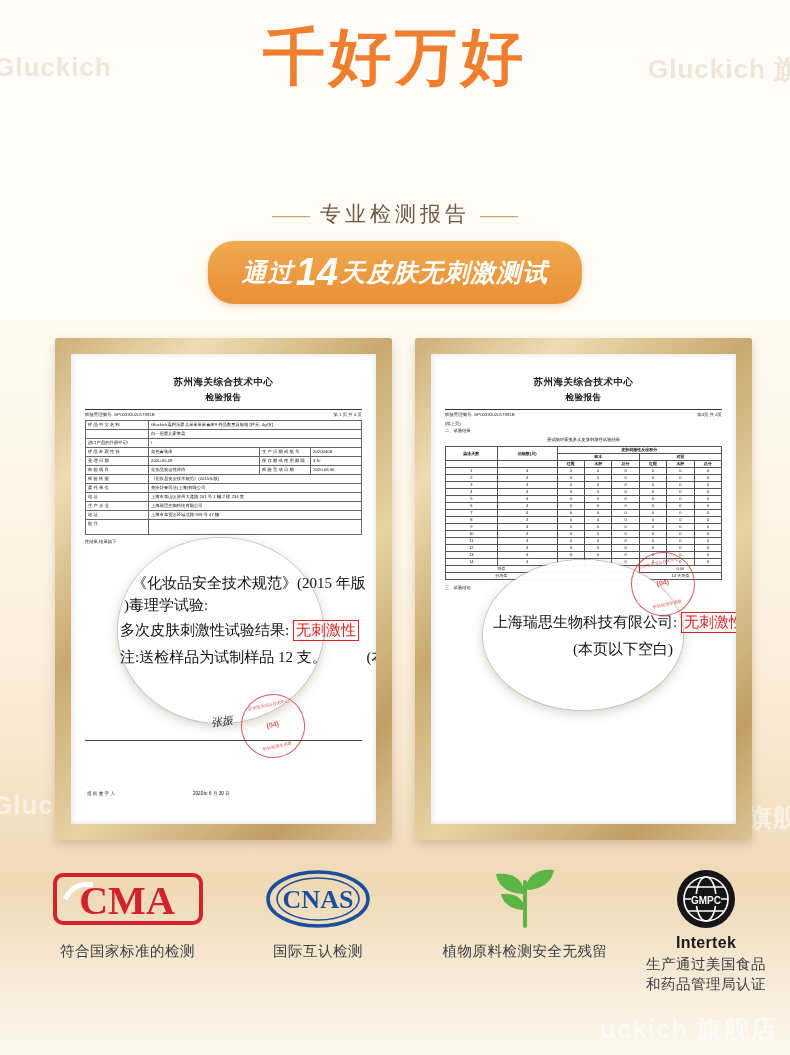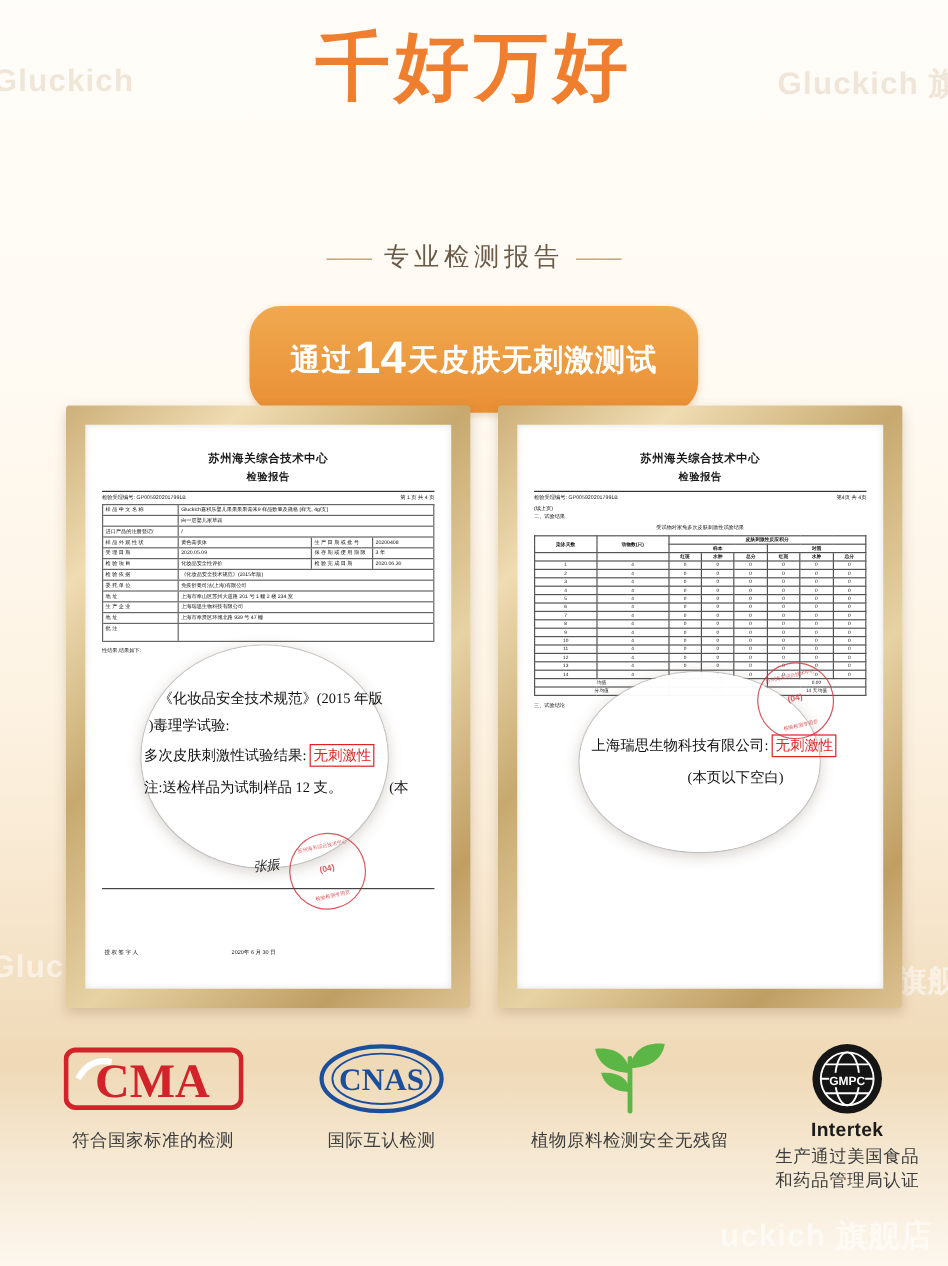--- a/index.html
+++ b/index.html
@@ -36,27 +36,28 @@
     font-family:"Liberation Serif","DejaVu Serif",serif;
   }
   .line2 .w{color:#3b3b3b;}
   .line2 .o{color:#ef7f2f;}
   .subline{
     position:absolute;top:200px;left:0;right:0;text-align:center;
     font-size:21px;color:#6a5a48;letter-spacing:4px;
   }
   .subline .dash{color:#c6a87e;letter-spacing:0;margin:0 10px;font-size:19px;}
   .badge{
-    position:absolute;top:255px;left:50%;transform:translateX(-50%);
+    position:absolute;top:241px;left:50%;transform:translateX(-50%);
     background:#efa44a;
     background:linear-gradient(180deg,#f0a94f 0%,#e98f35 100%);
     border-radius:26px;
-    padding:23px 34px;
+    padding:10px 34px;
     color:#fff;white-space:nowrap;
     box-shadow:0 2px 5px rgba(190,130,60,.28);
+    font-style:italic;
   }
   .badge .t1{font-size:25px;font-weight:bold;letter-spacing:1px;vertical-align:middle;}
   .badge .num{font-size:38px;font-weight:bold;vertical-align:middle;padding:0 2px;}
   .badge .t2{font-size:25px;font-weight:bold;letter-spacing:1px;vertical-align:middle;}
 
   
   .frame{
     position:absolute;
     border-radius:3px;
     padding:16px;
@@ -102,21 +103,21 @@
   .dtbl td,.dtbl th{border:1px solid #555;font-size:4px;line-height:6px;text-align:center;color:#111;padding:0;}
 
   
   .lens{
     position:absolute;border-radius:50%;
     background:rgba(255,255,255,.97);
     box-shadow:0 0 0 1px rgba(170,170,170,.6), 0 3px 12px rgba(80,60,30,.25);
   }
   .lens.left{left:47px;top:184px;width:205px;height:185px;}
   .lens.right{left:52px;top:206px;width:200px;height:150px;}
-  .lens .lx{font-size:12px;color:#111;white-space:nowrap;position:absolute;
+  .lens .lx{font-size:15px;color:#111;white-space:nowrap;position:absolute;
     font-family:"Liberation Serif","DejaVu Serif",serif;}
   .hl{
     color:#d22;border:1.2px solid #d22;padding:0 2px;display:inline-block;
   }
   
   .stamp{
     position:absolute;border-radius:50%;
     border:1.6px solid #d4333b;color:#d4333b;
     opacity:.82;transform:rotate(-12deg);
   }

